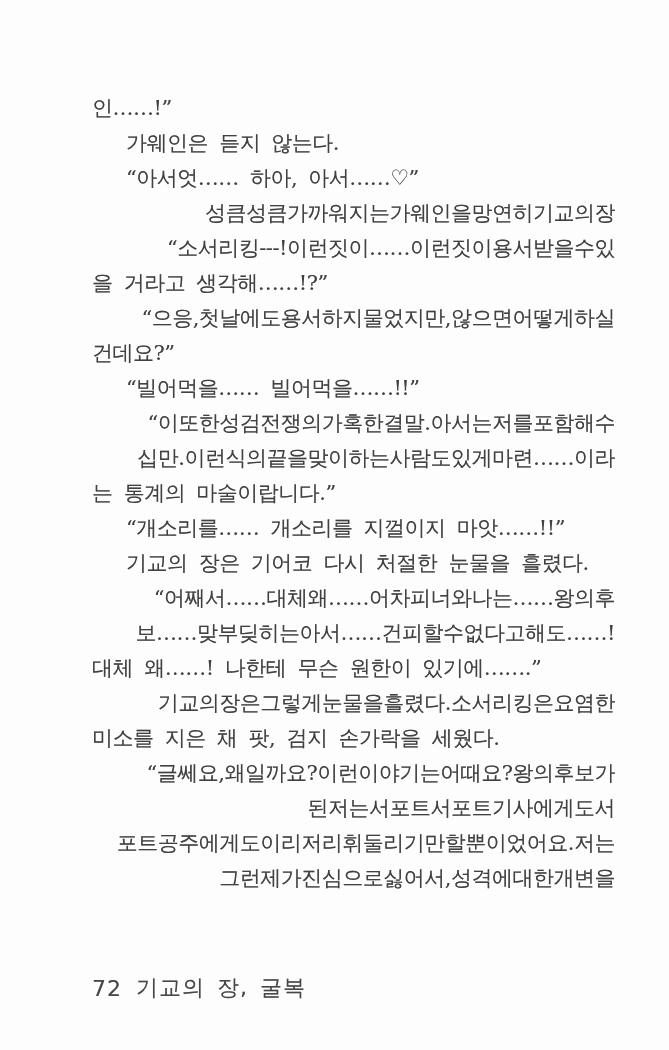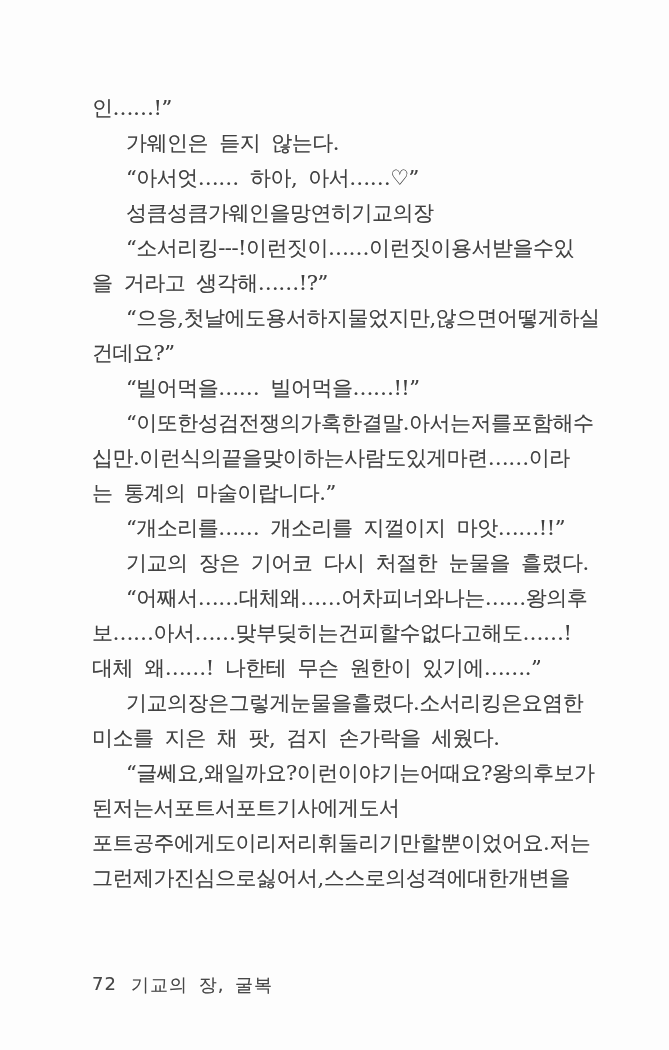--- a/index.html
+++ b/index.html
@@ -32,49 +32,51 @@
     word-spacing: 5px;
     white-space: nowrap;
     color: #414141;
     text-shadow: 0 0 0.6px rgba(70, 70, 70, 0.45);
   }
   .line.indent {
     padding-left: 34px;
   }
   .line.fill {
     display: flex;
-    justify-content: flex-start;
+    justify-content: flex-end;
   }
   .line.fill span {
     flex: 0 0 auto;
   }
   .footer {
     position: absolute;
     left: 92px;
     top: 973px;
     display: flex;
     gap: 14px;
     font-family: "DejaVu Sans", sans-serif;
-    font-size: 18px;
+    font-size: 22px;
     letter-spacing: 1px;
     word-spacing: 4px;
     color: #474747;
     text-shadow: 0 0 0.5px rgba(70, 70, 70, 0.4);
+    align-items: center;
   }
 </style>
 </head>
 <body>
 
 <div class="page">
   <div class="text-block" id="text-block">
       <div class="line">인……!”</div>
       <div class="line indent">가웨인은 듣지 않는다.</div>
       <div class="line indent">“아서엇…… 하아, 아서……♡”</div>
       <div class="line indent fill">
         <span>성큼성큼</span>
+        <span>가까워지는</span>
         <span>가웨인을</span>
         <span>망연히</span>
         <span>기교의</span>
         <span>장</span>
       </div>
       <div class="line indent fill">
         <span>“소서리</span>
         <span>킹---!</span>
         <span>이런</span>
         <span>짓이……</span>
@@ -126,22 +128,22 @@
         <span>대체</span>
         <span>왜……</span>
         <span>어차피</span>
         <span>너와</span>
         <span>나는……</span>
         <span>왕의</span>
         <span>후</span>
       </div>
       <div class="line fill">
         <span>보……</span>
+        <span>맞부딪히는</span>
         <span>아서……</span>
-        <span>맞부딪히는</span>
         <span>건</span>
         <span>피할</span>
         <span>수</span>
         <span>없다고</span>
         <span>해도……!</span>
       </div>
       <div class="line">대체 왜……! 나한테 무슨 원한이 있기에…….”</div>
       <div class="line indent fill">
         <span>기교의</span>
         <span>장은</span>
@@ -177,21 +179,20 @@
         <span>휘둘리기만</span>
         <span>할</span>
         <span>뿐이었어요.</span>
         <span>저는</span>
       </div>
       <div class="line fill">
         <span>그런</span>
         <span>제가</span>
         <span>진심으로</span>
         <span>싫어서,</span>
-        <span>스스로의</span>
         <span>성격에</span>
         <span>대한</span>
         <span>개변을</span>
       </div>
     </div>
   <div class="footer">
     <span>72</span>
     <span>기교의 장, 굴복</span>
   </div>
 </div>

